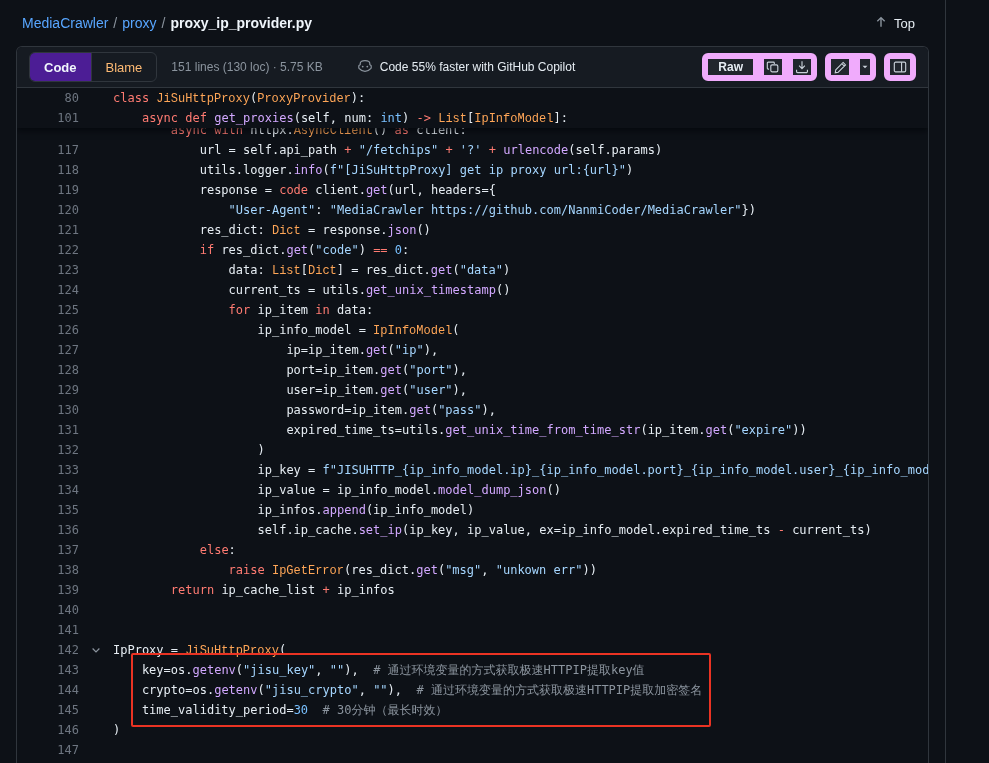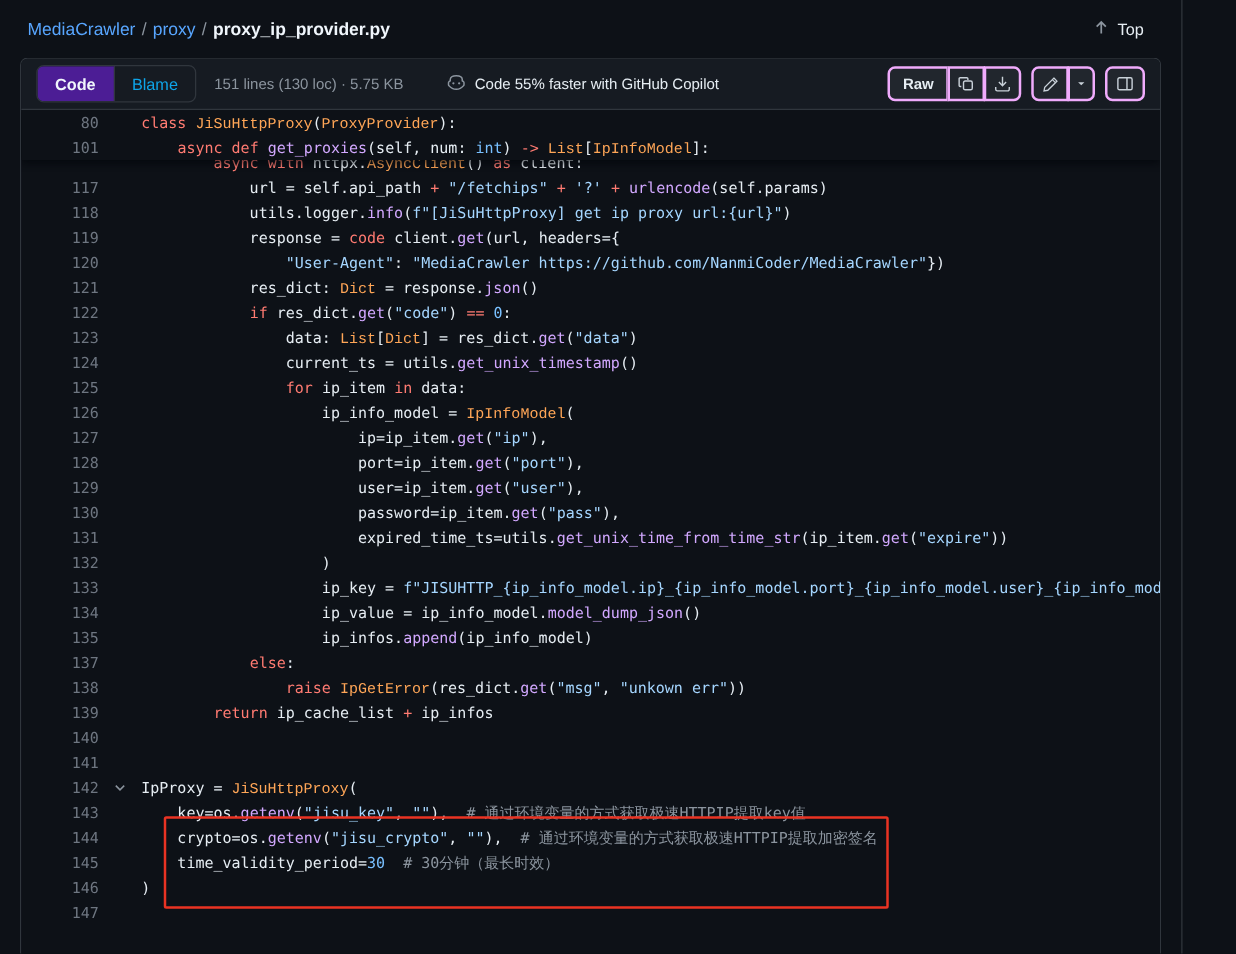--- a/index.html
+++ b/index.html
@@ -22,30 +22,30 @@
     background: transparent; border: none; color: #e6edf3; font-size: 13px;
     font-family: inherit; cursor: pointer; padding: 4px 8px; }
   .top-btn svg { color: #8b949e; }
 
   
   .container { flex: 1; border: 1px solid #30363d; border-bottom: none;
     border-radius: 6px 6px 0 0; overflow: hidden; display: flex; flex-direction: column; }
   .file-header { height: 41px; flex: none; background: #161b22; border-bottom: 1px solid #30363d;
     display: flex; align-items: center; padding: 0 12px; }
   .seg { display: flex; border: 1px solid #30363d; border-radius: 6px; overflow: hidden; height: 30px; }
-  .seg-btn { border: none; background: transparent; color: #0ea5e9; font-size: 13px;
+  .seg-btn { border: none; background: transparent; color: #fdba74; font-size: 13px;
     font-family: inherit; padding: 0 14px; cursor: pointer; height: 100%; }
   .seg-btn.active { background: #4c1d95; color: #f0f6fc; font-weight: 600; border-right: 1px solid #30363d; }
   .file-info { color: #8b949e; font-size: 12px; margin-left: 14px; }
   .copilot { display: flex; align-items: center; gap: 7px; margin-left: 34px;
     font-size: 12px; color: #e6edf3; cursor: pointer; }
   .copilot svg { color: #8b949e; }
   .header-actions { margin-left: auto; display: flex; align-items: center; gap: 8px; }
   .btn-group { display: flex; }
-  .btn { height: 28px; background: #21262d; border: 2px solid #f0abfc; color: #c9d1d9;
+  .btn { height: 28px; background: #21262d; border: 6px solid #f0abfc; color: #c9d1d9;
     font-size: 12px; font-weight: 600; font-family: inherit; display: flex;
     align-items: center; justify-content: center; cursor: pointer; }
   .btn-group .btn { border-radius: 0; margin-left: -1px; }
   .btn-group .btn:first-child { border-radius: 6px 0 0 6px; margin-left: 0; }
   .btn-group .btn:last-child { border-radius: 0 6px 6px 0; }
   .btn.text { padding: 0 10px; color: #e6edf3; }
   .btn.icon { width: 30px; }
   .btn.icon.narrow { width: 22px; }
   .btn.single { border-radius: 6px; width: 32px; }
 
@@ -186,20 +186,21 @@
             <div class="row"><div class="gutter"><span class="ln">126</span><span class="chev"></span></div><div class="codeline"><span class="tok-p">                    ip_info_model = </span><span class="tok-c">IpInfoModel</span><span class="tok-p">(</span></div></div>
             <div class="row"><div class="gutter"><span class="ln">127</span><span class="chev"></span></div><div class="codeline"><span class="tok-p">                        ip=ip_item.</span><span class="tok-f">get</span><span class="tok-p">(</span><span class="tok-s">"ip"</span><span class="tok-p">),</span></div></div>
             <div class="row"><div class="gutter"><span class="ln">128</span><span class="chev"></span></div><div class="codeline"><span class="tok-p">                        port=ip_item.</span><span class="tok-f">get</span><span class="tok-p">(</span><span class="tok-s">"port"</span><span class="tok-p">),</span></div></div>
             <div class="row"><div class="gutter"><span class="ln">129</span><span class="chev"></span></div><div class="codeline"><span class="tok-p">                        user=ip_item.</span><span class="tok-f">get</span><span class="tok-p">(</span><span class="tok-s">"user"</span><span class="tok-p">),</span></div></div>
             <div class="row"><div class="gutter"><span class="ln">130</span><span class="chev"></span></div><div class="codeline"><span class="tok-p">                        password=ip_item.</span><span class="tok-f">get</span><span class="tok-p">(</span><span class="tok-s">"pass"</span><span class="tok-p">),</span></div></div>
             <div class="row"><div class="gutter"><span class="ln">131</span><span class="chev"></span></div><div class="codeline"><span class="tok-p">                        expired_time_ts=utils.</span><span class="tok-f">get_unix_time_from_time_str</span><span class="tok-p">(ip_item.</span><span class="tok-f">get</span><span class="tok-p">(</span><span class="tok-s">"expire"</span><span class="tok-p">))</span></div></div>
             <div class="row"><div class="gutter"><span class="ln">132</span><span class="chev"></span></div><div class="codeline"><span class="tok-p">                    )</span></div></div>
             <div class="row"><div class="gutter"><span class="ln">133</span><span class="chev"></span></div><div class="codeline"><span class="tok-p">                    ip_key = </span><span class="tok-s">f"JISUHTTP_{ip_info_model.ip}_{ip_info_model.port}_{ip_info_model.user}_{ip_info_model</span></div></div>
             <div class="row"><div class="gutter"><span class="ln">134</span><span class="chev"></span></div><div class="codeline"><span class="tok-p">                    ip_value = ip_info_model.</span><span class="tok-f">model_dump_json</span><span class="tok-p">()</span></div></div>
             <div class="row"><div class="gutter"><span class="ln">135</span><span class="chev"></span></div><div class="codeline"><span class="tok-p">                    ip_infos.</span><span class="tok-f">append</span><span class="tok-p">(ip_info_model)</span></div></div>
+            <div class="row"><div class="gutter"><span class="ln">136</span><span class="chev"></span></div><div class="codeline"><span class="tok-p">                    self.ip_cache.</span><span class="tok-f">set_ip</span><span class="tok-p">(ip_key, ip_value, ex=ip_info_model.expired_time_ts </span><span class="tok-o">-</span><span class="tok-p"> current_ts)</span></div></div>
             <div class="row"><div class="gutter"><span class="ln">137</span><span class="chev"></span></div><div class="codeline"><span class="tok-p">            </span><span class="tok-k">else</span><span class="tok-p">:</span></div></div>
             <div class="row"><div class="gutter"><span class="ln">138</span><span class="chev"></span></div><div class="codeline"><span class="tok-p">                </span><span class="tok-k">raise</span><span class="tok-p"> </span><span class="tok-c">IpGetError</span><span class="tok-p">(res_dict.</span><span class="tok-f">get</span><span class="tok-p">(</span><span class="tok-s">"msg"</span><span class="tok-p">, </span><span class="tok-s">"unkown err"</span><span class="tok-p">))</span></div></div>
             <div class="row"><div class="gutter"><span class="ln">139</span><span class="chev"></span></div><div class="codeline"><span class="tok-p">        </span><span class="tok-k">return</span><span class="tok-p"> ip_cache_list </span><span class="tok-o">+</span><span class="tok-p"> ip_infos</span></div></div>
             <div class="row"><div class="gutter"><span class="ln">140</span><span class="chev"></span></div><div class="codeline"></div></div>
             <div class="row"><div class="gutter"><span class="ln">141</span><span class="chev"></span></div><div class="codeline"></div></div>
             <div class="row"><div class="gutter"><span class="ln">142</span><span class="chev"><svg width="12" height="12" viewBox="0 0 16 16" fill="none" stroke="currentColor" stroke-width="1.6">
                     <path d="M3.5 6l4.5 4.5L12.5 6"></path>
                   </svg></span></div><div class="codeline"><span class="tok-p">IpProxy = </span><span class="tok-c">JiSuHttpProxy</span><span class="tok-p">(</span></div></div>
             <div class="row"><div class="gutter"><span class="ln">143</span><span class="chev"></span></div><div class="codeline"><span class="tok-p">    key=os.</span><span class="tok-f">getenv</span><span class="tok-p">(</span><span class="tok-s">"jisu_key"</span><span class="tok-p">, </span><span class="tok-s">""</span><span class="tok-p">),  </span><span class="tok-m"># 通过环境变量的方式获取极速HTTPIP提取key值</span></div></div>
             <div class="row"><div class="gutter"><span class="ln">144</span><span class="chev"></span></div><div class="codeline"><span class="tok-p">    crypto=os.</span><span class="tok-f">getenv</span><span class="tok-p">(</span><span class="tok-s">"jisu_crypto"</span><span class="tok-p">, </span><span class="tok-s">""</span><span class="tok-p">),  </span><span class="tok-m"># 通过环境变量的方式获取极速HTTPIP提取加密签名</span></div></div>

